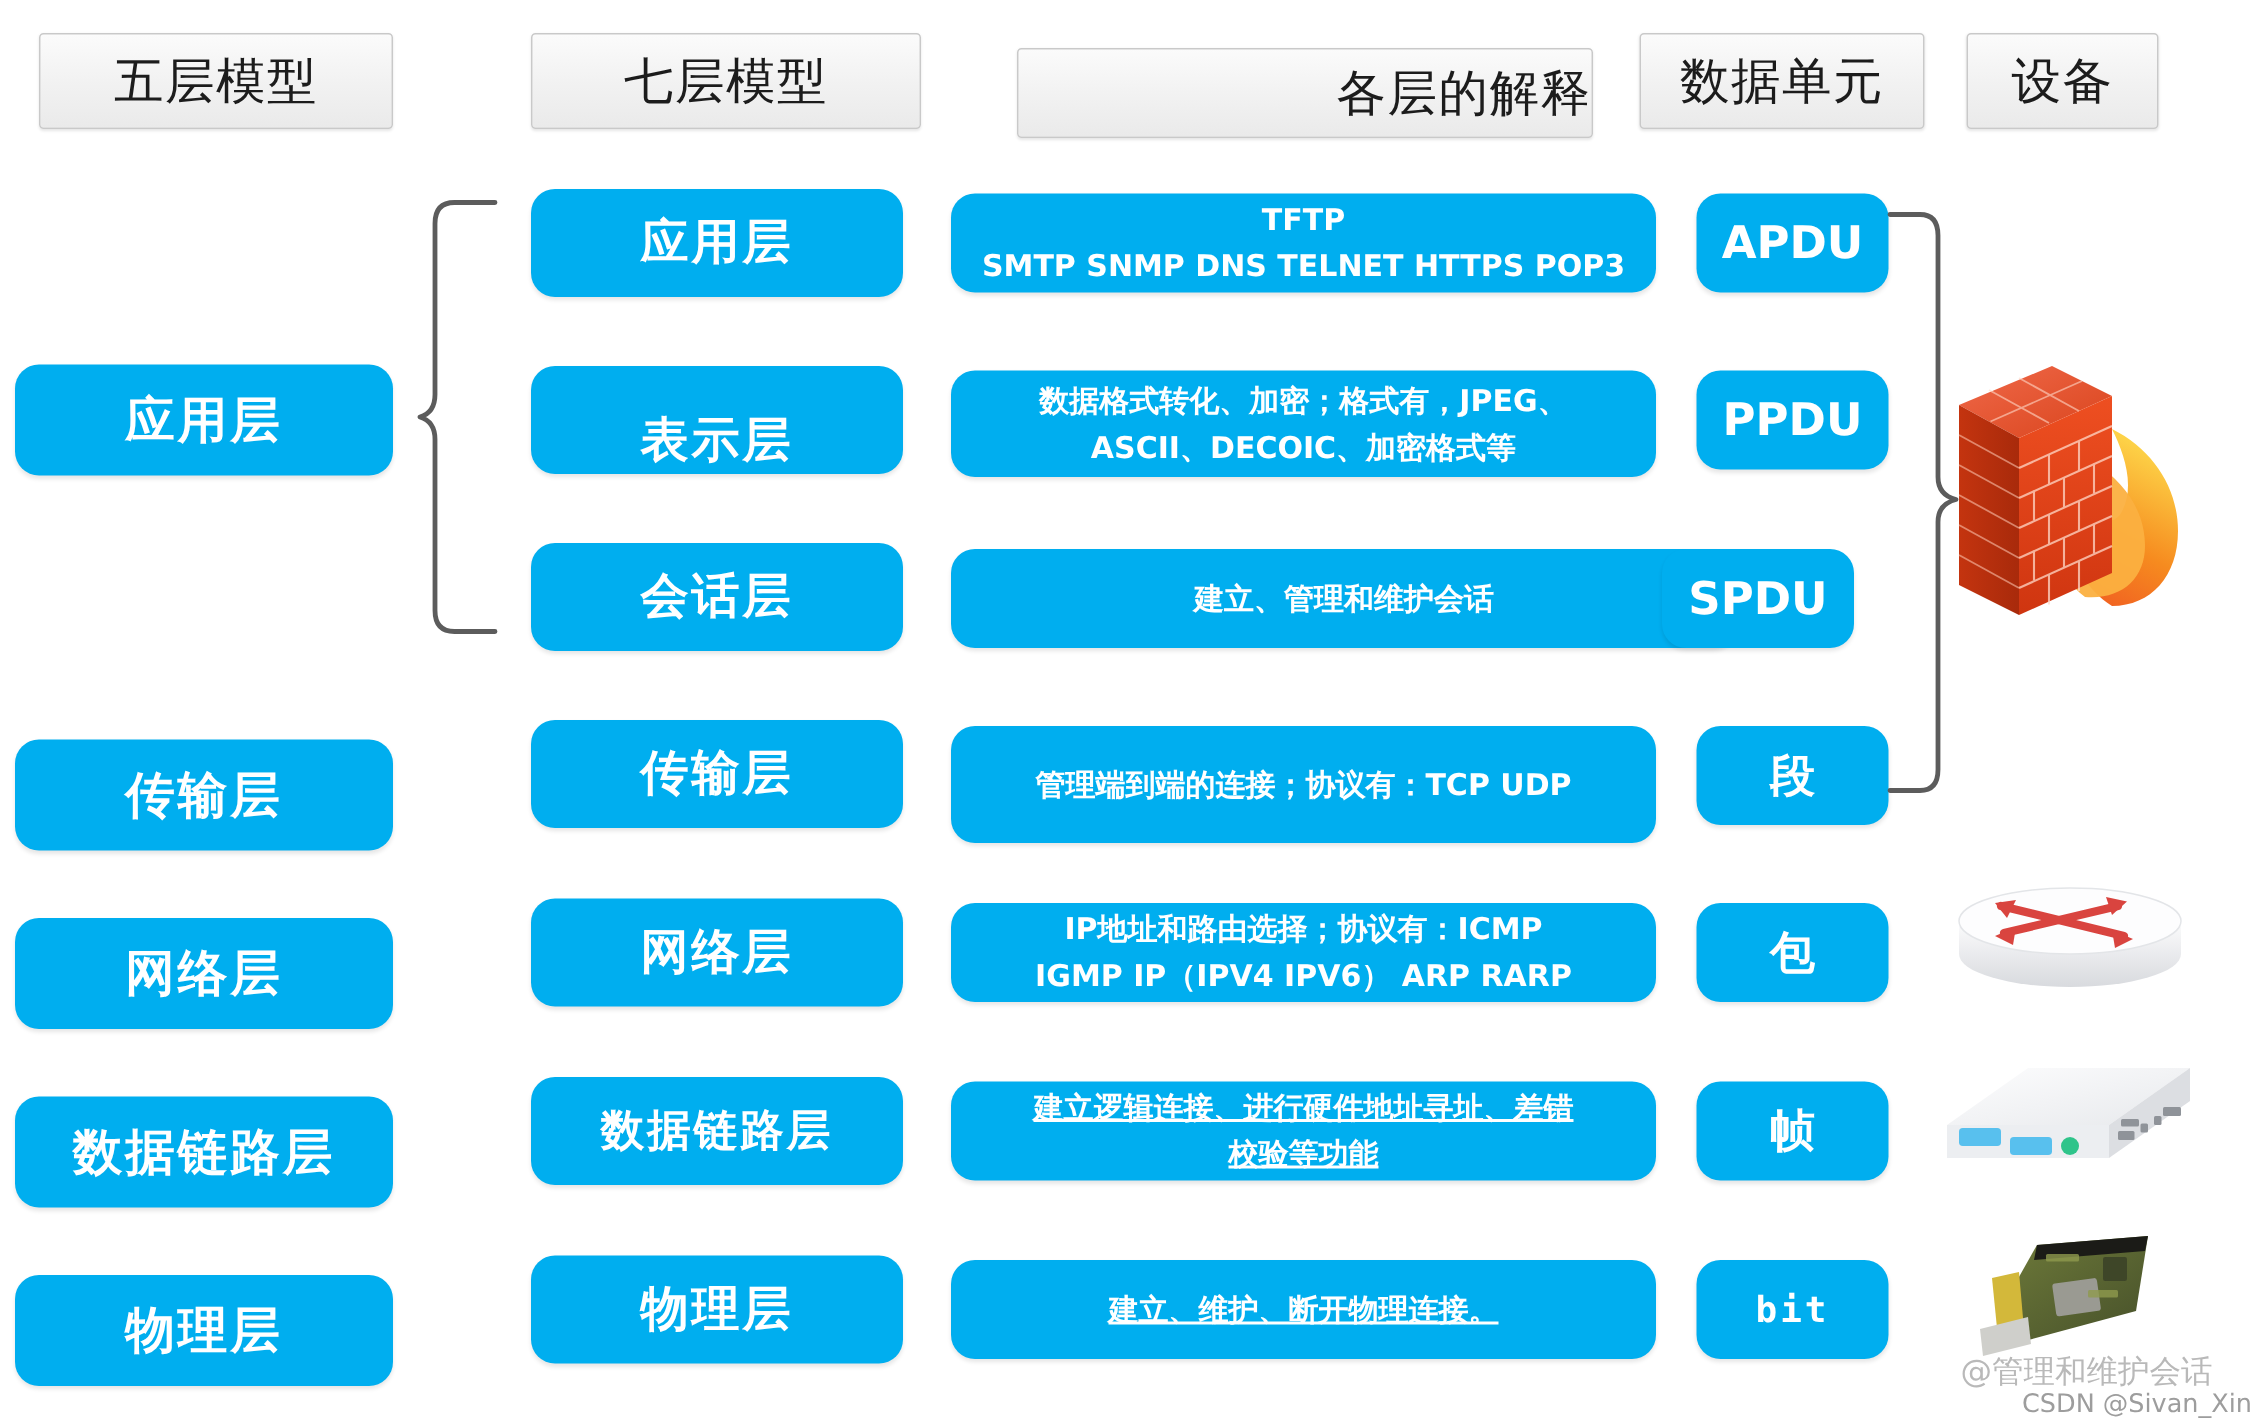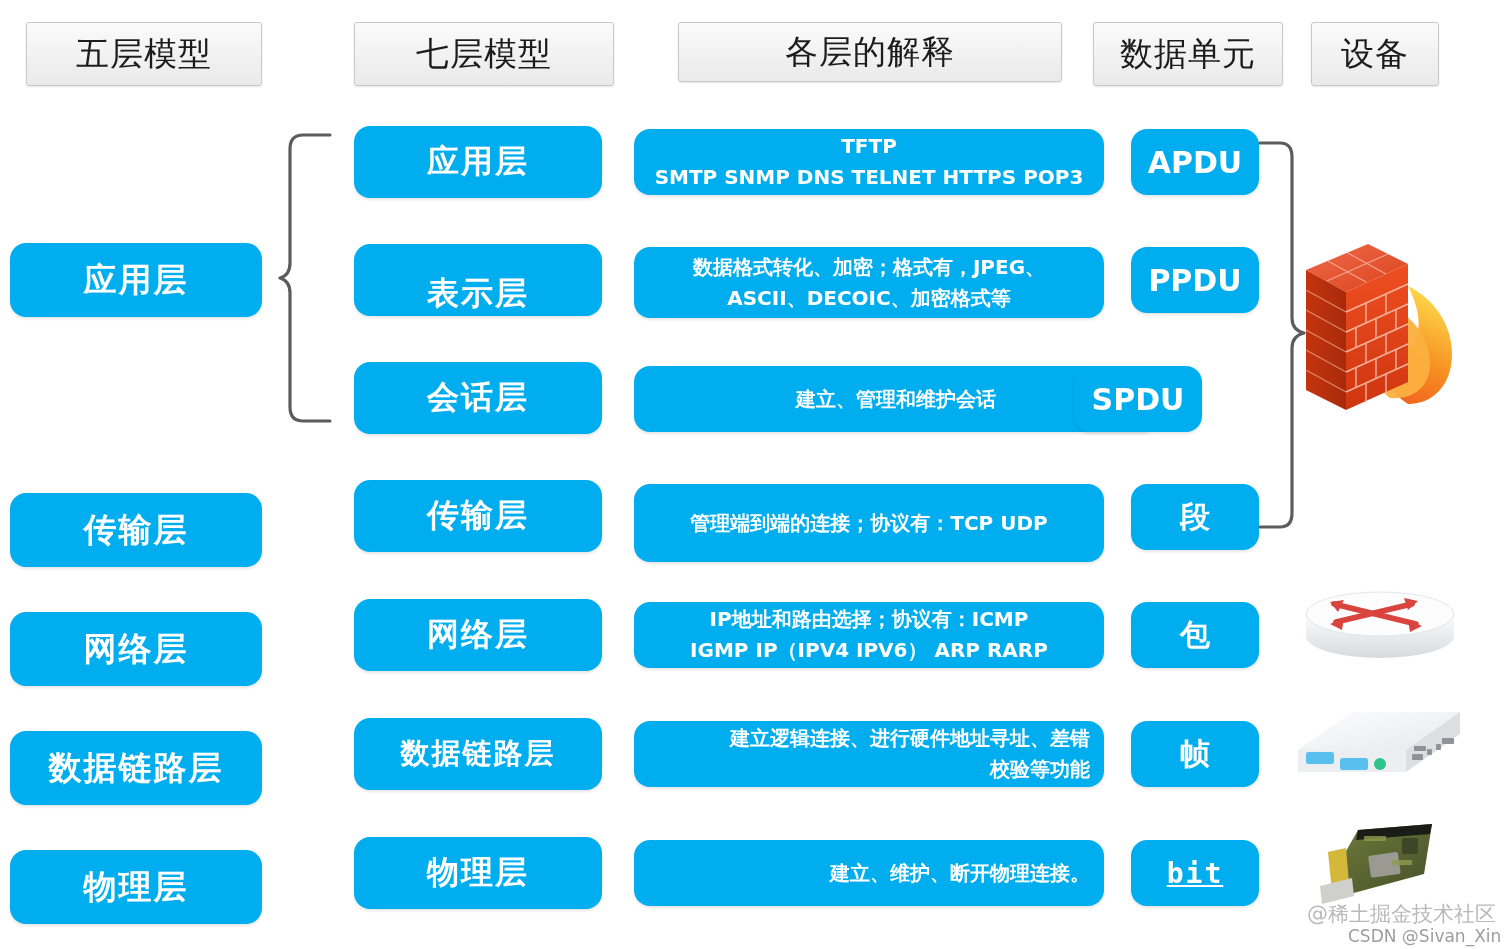--- a/index.html
+++ b/index.html
@@ -66,33 +66,32 @@
   }
   .desc {
     font-size: 20px;
     font-weight: 700;
     line-height: 1.55;
     padding: 0 14px;
     font-family: "DejaVu Sans", "Liberation Sans", sans-serif;
   }
   .desc .inner { width: 100%; }
   .desc.ctr .inner { text-align: center; }
-  .desc.lft .inner { text-align: right; }
+  .desc.lft .inner { text-align: center; text-decoration: underline; }
 
   .unit {
     font-size: 30px;
     font-weight: 700;
     justify-content: center;
     font-family: "DejaVu Sans", "Liberation Sans", sans-serif;
   }
   .unit.mono {
     font-family: "DejaVu Sans Mono", "Liberation Mono", monospace;
-    font-size: 28px;
+    font-size: 24px;
     letter-spacing: 2px;
-    text-decoration: underline;
   }
 
   
   .brace {
     position: absolute;
   }
 
   
   .device { position: absolute; }
   
@@ -109,21 +108,21 @@
 <body>
 
 <div id="stage">
 
   <div class="hdr" style="left:26px;  top:22px; width:236px; height:64px;align-items:center;">
     <span>五层模型</span>
   </div>
   <div class="hdr" style="left:354px; top:22px; width:260px; height:64px;">
     <span>七层模型</span>
   </div>
-  <div class="hdr" style="left:678px; top:22px; width:384px; height:60px;">
+  <div class="hdr" style="left:678px; top:32px; width:384px; height:60px;justify-content:flex-end;">
     <span>各层的解释</span>
   </div>
   <div class="hdr" style="left:1093px; top:22px; width:190px; height:64px;">
     <span>数据单元</span>
   </div>
   <div class="hdr" style="left:1311px; top:22px; width:128px; height:64px;">
     <span>设备</span>
   </div>
 
   <div class="pill layer5" style="left:10px; top:243px; width:252px; height:74px;">
@@ -213,21 +212,21 @@
       <div>建立、维护、断开物理连接。</div>
     </div>
   </div>
 
   <div class="pill unit" style="left:1131px; top:129px; width:128px; height:66px;">
     <span>APDU</span>
   </div>
   <div class="pill unit" style="left:1131px; top:247px; width:128px; height:66px;">
     <span>PPDU</span>
   </div>
-  <div class="pill unit" style="left:1074px; top:366px; width:128px; height:66px;">
+  <div class="pill unit" style="left:1108px; top:366px; width:128px; height:66px;">
     <span>SPDU</span>
   </div>
   <div class="pill unit" style="left:1131px; top:484px; width:128px; height:66px;">
     <span>段</span>
   </div>
   <div class="pill unit" style="left:1131px; top:602px; width:128px; height:66px;">
     <span>包</span>
   </div>
   <div class="pill unit" style="left:1131px; top:721px; width:128px; height:66px;">
     <span>帧</span>
@@ -381,16 +380,16 @@
       <polygon points="14,74 46,66 48,84 16,92" fill="#cfcfcb"></polygon>
       <rect x="62" y="44" width="30" height="22" rx="2" fill="#9a9a92" transform="rotate(-8 62 44)"></rect>
       <rect x="96" y="26" width="16" height="16" rx="1.5" fill="#3e4628"></rect>
       <g fill="#8f9a4e" opacity="0.8">
         <rect x="58" y="24" width="22" height="5" rx="1"></rect>
         <rect x="86" y="48" width="20" height="5" rx="1"></rect>
       </g>
     </svg>
   </div>
 
-  <div class="wm wm1" style="left:1307px; top:900px;">@稀土掘金技术社区</div>
+  <div class="wm wm1" style="left:1307px; top:900px;">@管理和维护会话</div>
   <div class="wm wm2" style="left:1348px; top:926px;">CSDN @Sivan_Xin</div>
 
 </div>
 
 </body></html>

